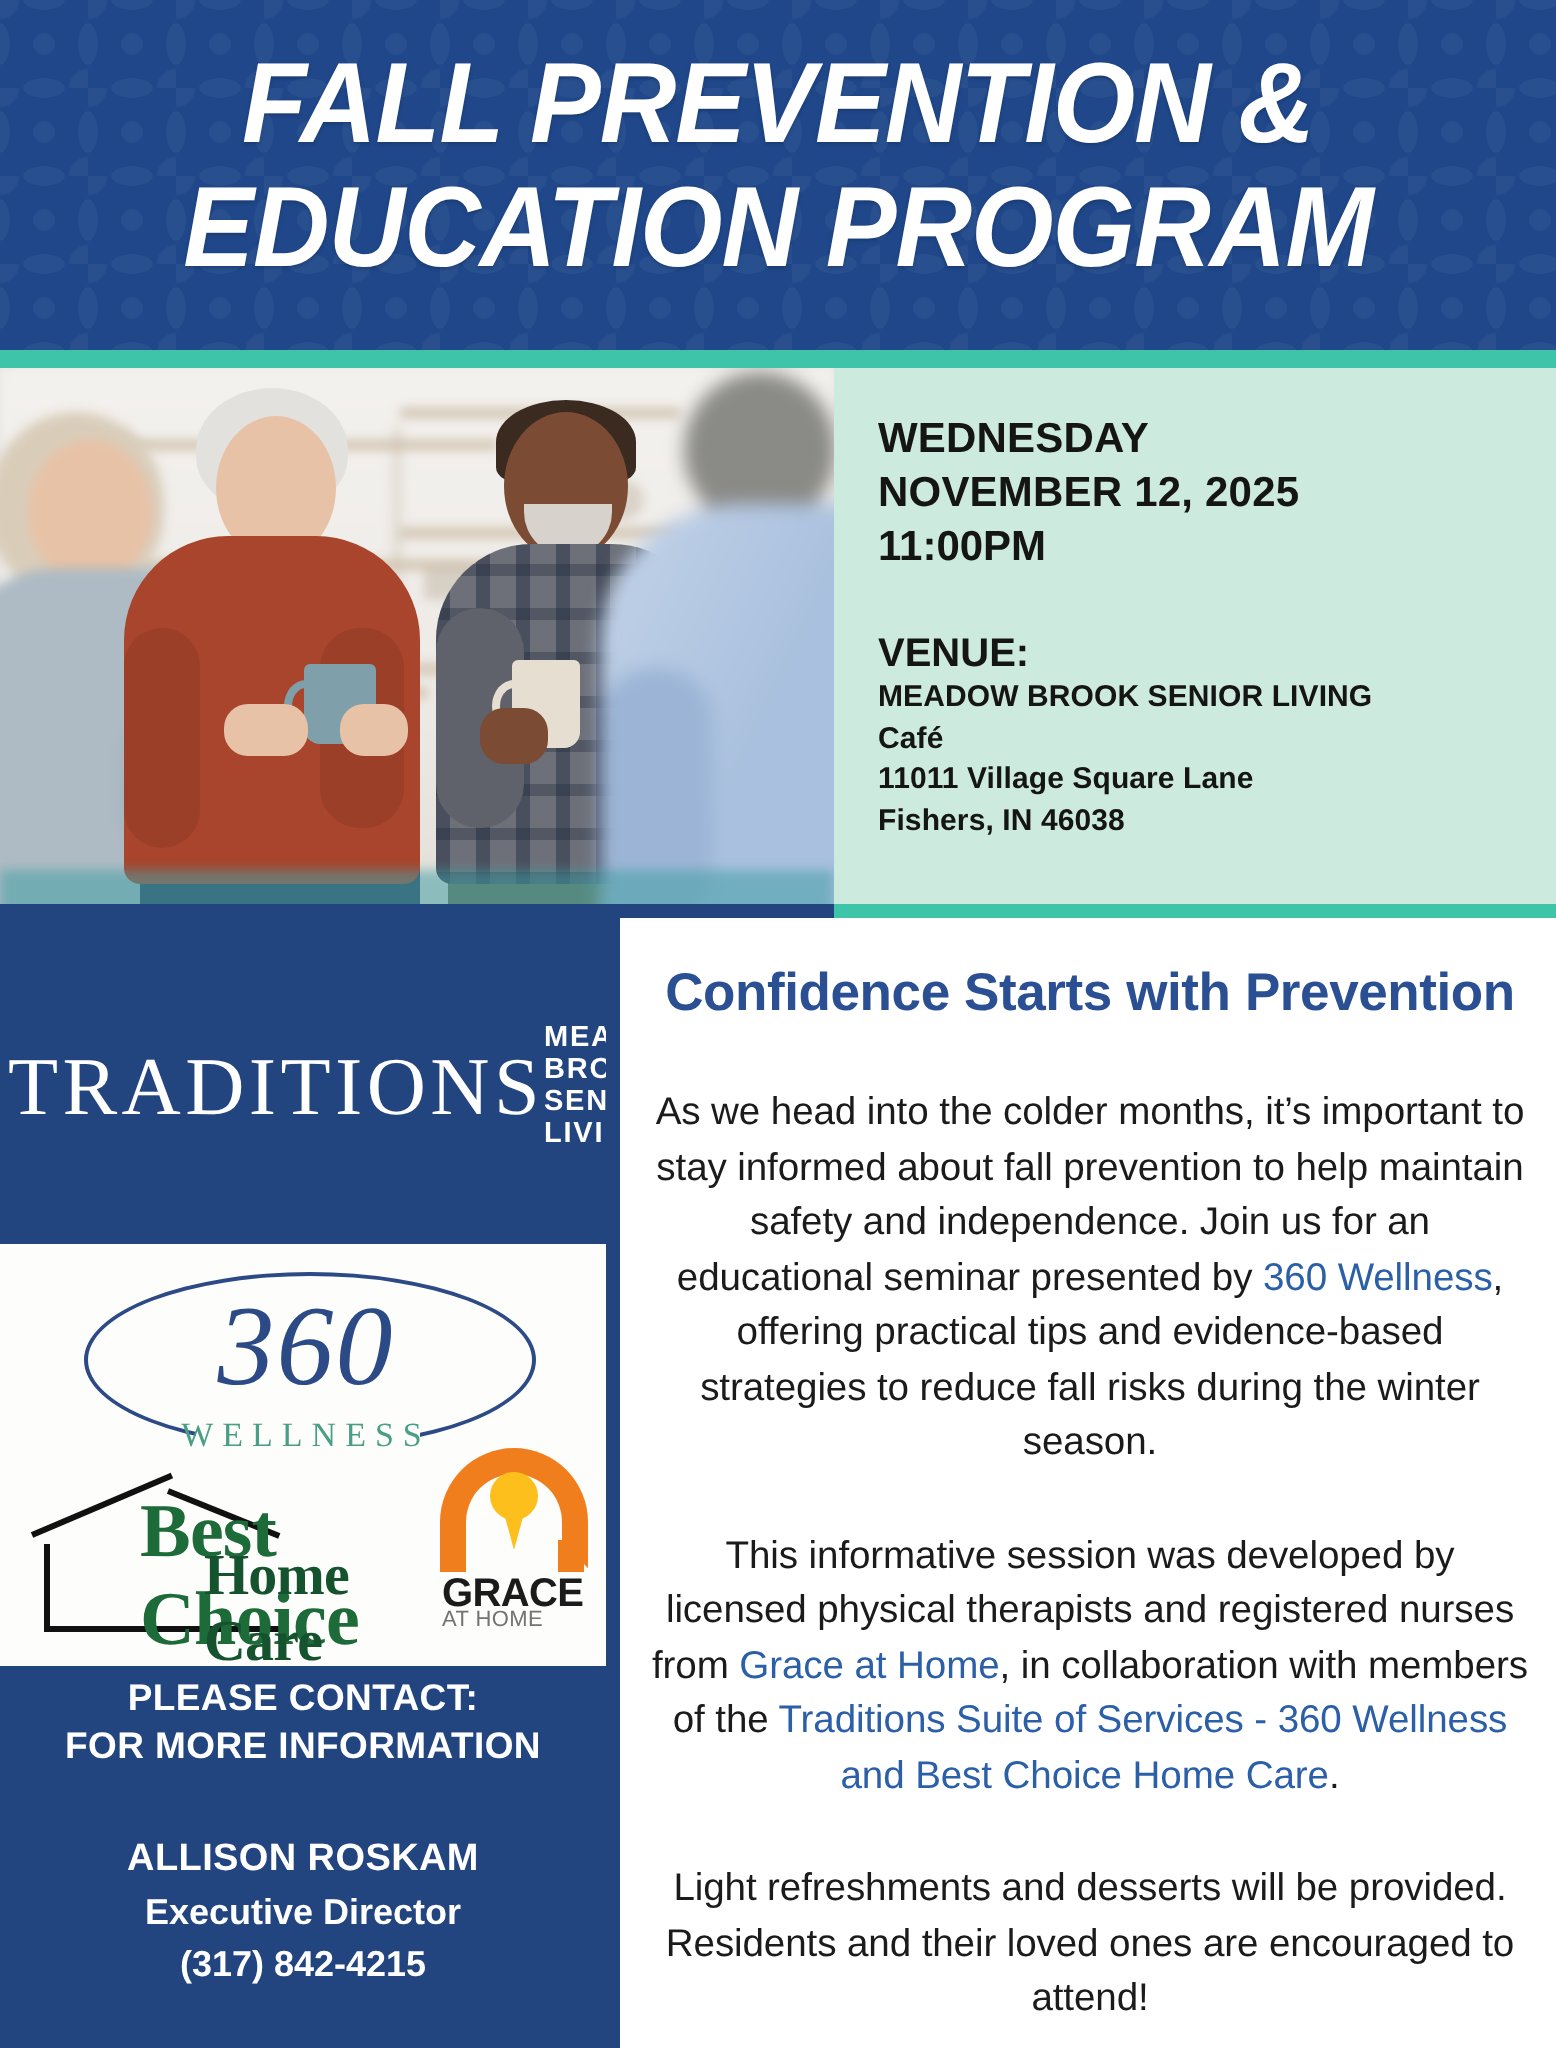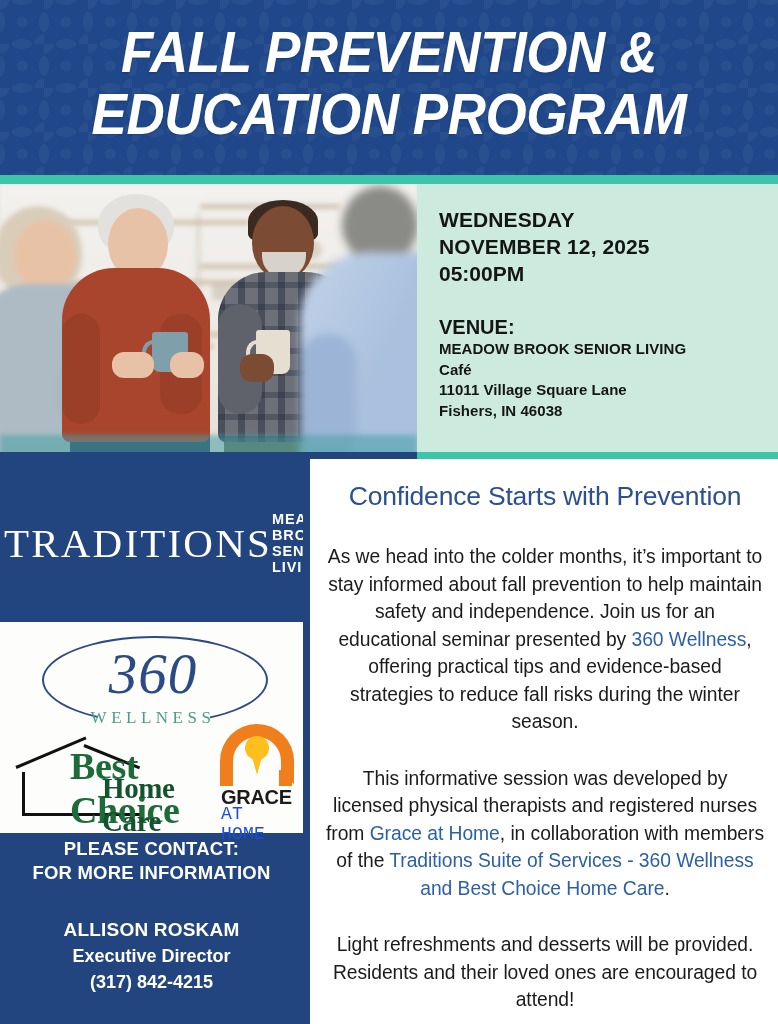--- a/index.html
+++ b/index.html
@@ -223,42 +223,42 @@
   }
   .g-drop{
     position:absolute;left:27px;top:12px;width:24px;height:24px;background:#fcbf1b;
     border-radius:50% 50% 50% 50%;
   }
   .g-drop:after{
     content:"";position:absolute;left:6px;top:17px;width:12px;height:22px;
     background:#fcbf1b;clip-path:polygon(50% 100%,0 0,100% 0);
   }
   .g-grace{position:absolute;left:3px;top:62px;font-size:20px;font-weight:bold;color:#1b1b1b;letter-spacing:-.3px;}
-  .g-athome{position:absolute;left:3px;top:80px;font-size:18px;color:#1d4ed8;letter-spacing:.2px;font-family:Liberation Mono, monospace;}
+  .g-athome{position:absolute;left:3px;top:80px;font-size:11px;color:#737373;letter-spacing:.2px;}
 
   
   .contact{
     position:absolute;left:0;top:378px;width:303px;
     text-align:center;color:#ffffff;
   }
   .ct-head{font-weight:bold;font-size:18.5px;line-height:24px;letter-spacing:.2px;}
   .ct-name{font-weight:bold;font-size:19px;line-height:26px;margin-top:32px;letter-spacing:.2px;}
   .ct-role{font-weight:bold;font-size:18px;line-height:26px;}
   .ct-phone{font-weight:bold;font-size:18px;line-height:26px;}
 
   
   .divstrip{position:absolute;left:303px;top:459px;width:7px;height:565px;background:#22447f;}
 
   
   .body{
     position:absolute;left:310px;top:459px;width:468px;height:565px;background:#ffffff;
     box-sizing:border-box;padding:21px 14px 0 16px;text-align:center;
   }
   .body h2{
-    margin:0 0 0 0;color:#2b4f93;font-size:26.5px;font-weight:normal;
+    margin:0 0 0 0;color:#2b4f93;font-size:26.5px;font-weight:bold;
     letter-spacing:-.2px;line-height:32px;
   }
   .para{
     color:#1b1b1b;font-size:19.3px;line-height:27.5px;margin:0;
     letter-spacing:-.05px;
   }
   .p1{margin-top:31px;}
   .p2{margin-top:29px;}
   .p3{margin-top:29px;}
   .hl{color:#2b5fa8;}
@@ -339,21 +339,21 @@
           </div>
         <div class="m2-arm"></div>
       </div>
 
       <div class="floor blur"></div>
     </div>
 
     <div class="event">
       <div class="ev-date">WEDNESDAY</div>
       <div class="ev-date">NOVEMBER 12, 2025</div>
-      <div class="ev-time">05:00PM</div>
+      <div class="ev-time">11:00PM</div>
       <div class="ev-venue-label">VENUE:</div>
       <div class="ev-venue-line">MEADOW BROOK SENIOR LIVING</div>
       <div class="ev-venue-line">Café</div>
       <div class="ev-venue-line">11011 Village Square Lane</div>
       <div class="ev-venue-line">Fishers, IN 46038</div>
     </div>
   </div>
 
   <div class="navy-under-photo"></div>
   <div class="teal-band2"></div>

